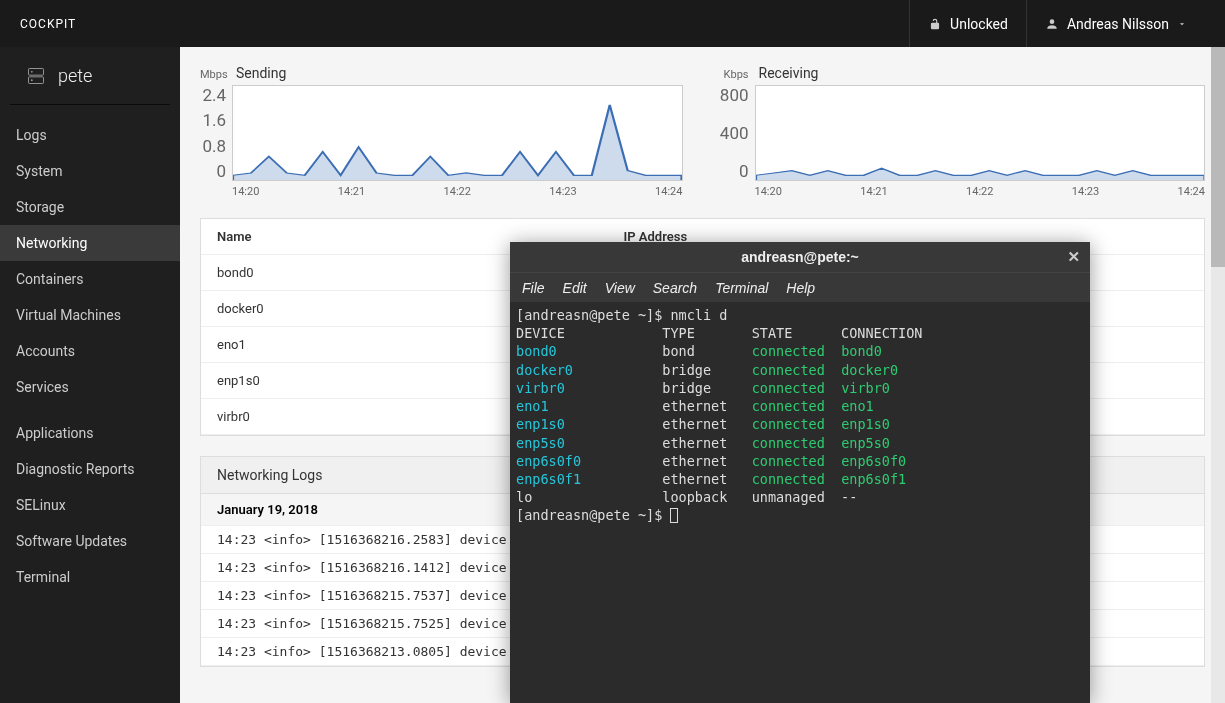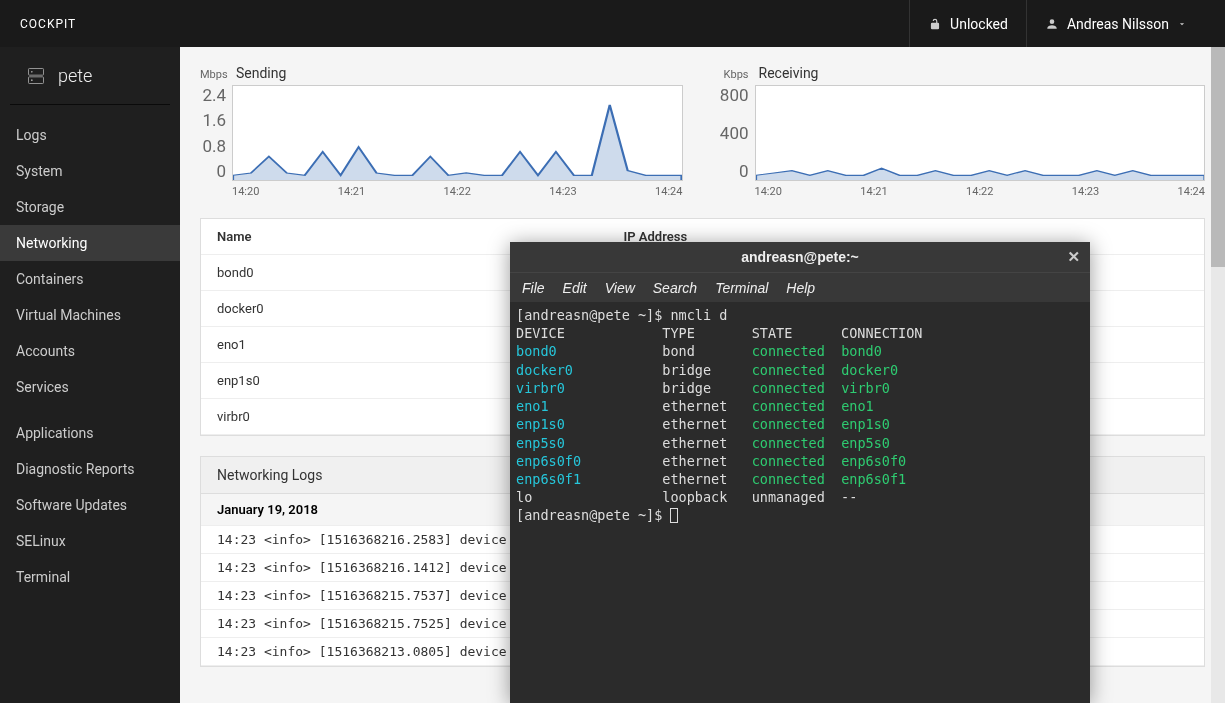--- a/index.html
+++ b/index.html
@@ -96,22 +96,22 @@
         <li>Storage</li>
         <li class="active">Networking</li>
         <li>Containers</li>
         <li>Virtual Machines</li>
         <li>Accounts</li>
         <li>Services</li>
       </ul>
     <ul class="nav" id="nav2" style="padding-top:0;margin-top:10px">
         <li>Applications</li>
         <li>Diagnostic Reports</li>
+        <li>SELinux</li>
         <li>Software Updates</li>
-        <li>SELinux</li>
         <li>Terminal</li>
       </ul>
   </div>
 
   <div class="main">
     <div class="charts-row">
       <div class="chart-box">
         <div class="chart-head">
           <span class="chart-unit">Mbps</span>
           <span class="chart-title">Sending</span>

